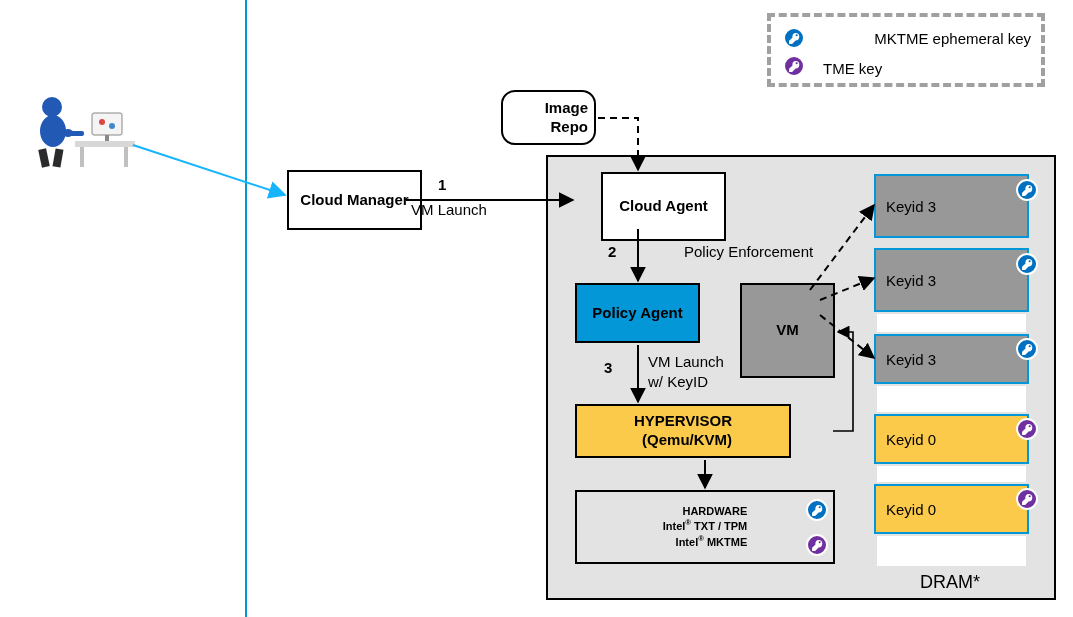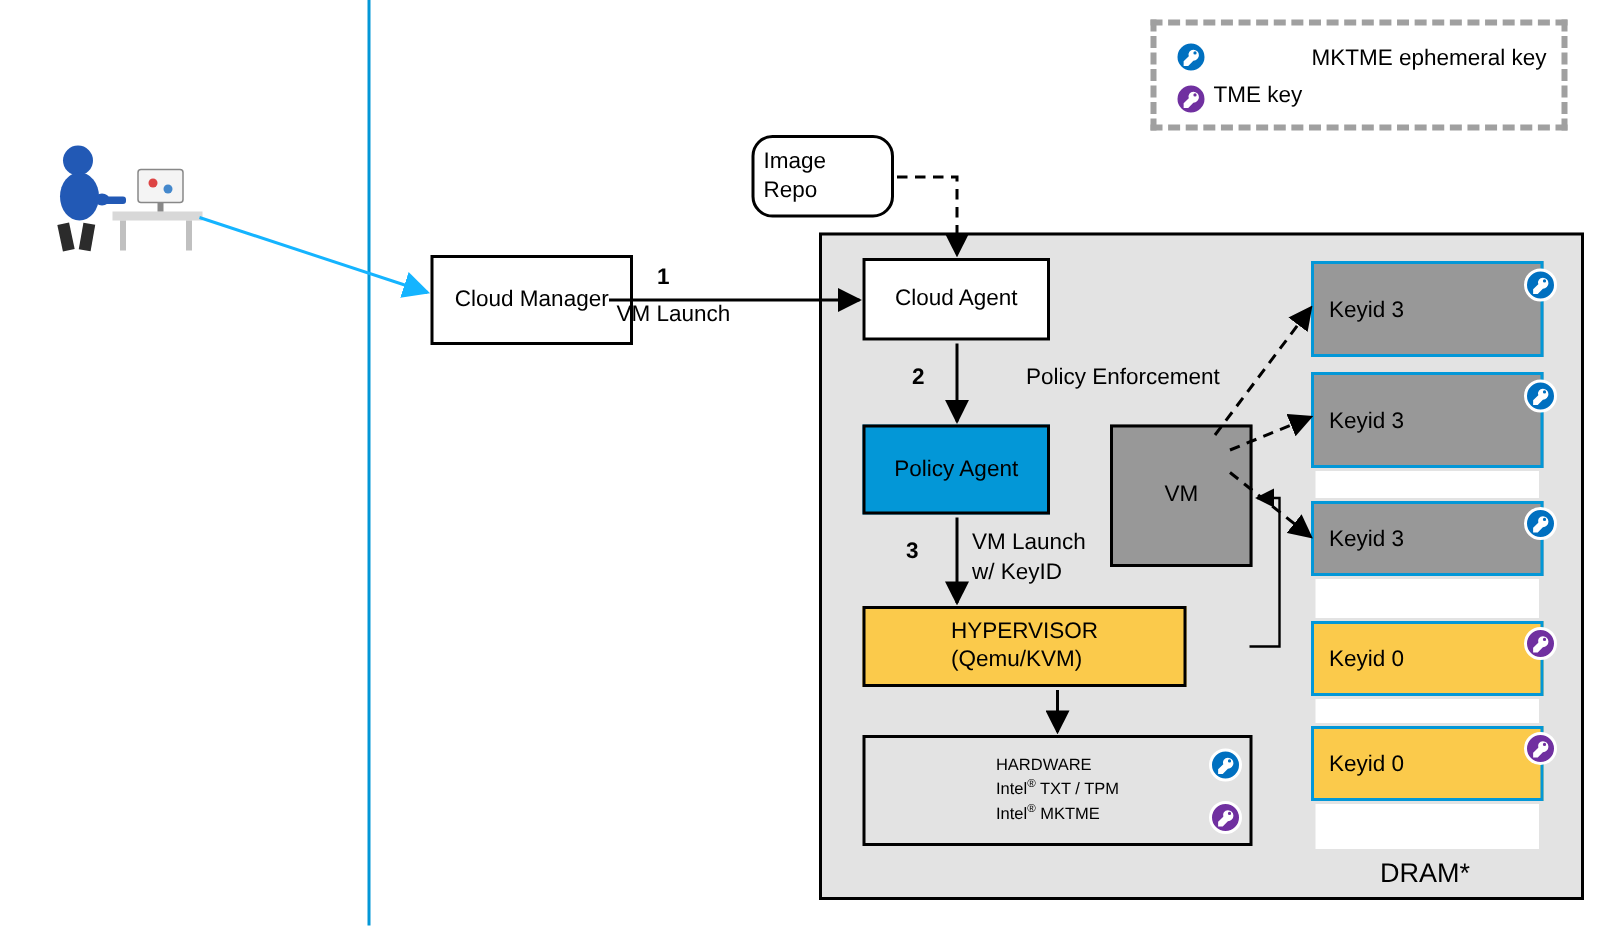--- a/index.html
+++ b/index.html
@@ -1,18 +1,18 @@
 <!DOCTYPE html>
 <html><head>
 <meta charset="utf-8">
 <style>
   html, body { margin: 0; padding: 0; }
   body { font-family: Arial, Helvetica, sans-serif; font-size: 15px; color: #000; }
   .stage { position: relative; width: 1073px; height: 617px; background: #fff; }
-  .box { position: absolute; border: 2.5px solid #000; display: flex; align-items: center; justify-content: center; text-align: left; line-height: 1.25; background: #fff; box-sizing: border-box; padding: 4px 6px; }
+  .box { position: absolute; border: 2.5px solid #000; display: flex; align-items: center; justify-content: center; text-align: right; line-height: 1.25; background: #fff; box-sizing: border-box; padding: 4px 6px; font-weight: bold; }
   .round { border-radius: 14px; }
   .gray-fill { background: #e3e3e3; }
   .blue-fill { background: #0397d7; }
   .yellow-fill { background: #fbca4b; }
   .darkgray-fill { background: #989898; }
   .vline { position: absolute; width: 2px; background: #0397d7; }
   .label { position: absolute; white-space: nowrap; line-height: 1.1; }
   .bold { font-weight: 700; }
   .dram-cell { position: absolute; border: 2.5px solid #0397d7; box-sizing: border-box; display: flex; align-items: center; padding: 0 10px; }
   .legend { position: absolute; border: 4px dashed #a0a0a0; box-sizing: border-box; padding: 8px 10px; }
@@ -55,21 +55,21 @@
   <div class="box" style="left:287px; top:170px; width:135px; height:60px;">
     <span>Cloud Manager</span>
   </div>
 
   <div class="box round" style="left:501px; top:90px; width:95px; height:55px;">
     <span>Image Repo</span>
   </div>
 
   <div class="box gray-fill" style="left:546px; top:155px; width:510px; height:445px;"></div>
 
-  <div class="box" style="left:575px; top:172px; width:125px; height:55px; background:#fff;">
+  <div class="box" style="left:601px; top:172px; width:125px; height:69px; background:#fff;">
     <span>Cloud Agent</span>
   </div>
 
   <div class="box blue-fill" style="left:575px; top:283px; width:125px; height:60px;">
     <span>Policy Agent</span>
   </div>
 
   <div class="box darkgray-fill" style="left:740px; top:283px; width:95px; height:95px;">
     <span>VM</span>
   </div>
@@ -152,21 +152,21 @@
 
   <div class="legend" style="left:767px; top:13px; width:278px; height:74px;">
     <div style="display:flex; align-items:center; gap:10px; margin:2px 0 6px 2px;justify-content:space-between;">
       <span class="key-circle kc-blue">
           <svg viewBox="0 0 24 24">
             <path d="M14 2a6 6 0 0 0-5.65 8L2 16.35V22h5.65L14 15.65A6 6 0 1 0 14 2zm2 6a2 2 0 1 1 0-4 2 2 0 0 1 0 4z" fill="#fff"></path>
           </svg>
         </span>
       <span>MKTME ephemeral key</span>
     </div>
-    <div style="display:flex; align-items:flex-start; gap:4px; margin:2px 0 0 2px;">
+    <div style="display:flex; align-items:flex-end; gap:18px; margin:2px 0 0 2px;">
       <span class="key-circle kc-purple">
           <svg viewBox="0 0 24 24">
             <path d="M14 2a6 6 0 0 0-5.65 8L2 16.35V22h5.65L14 15.65A6 6 0 1 0 14 2zm2 6a2 2 0 1 1 0-4 2 2 0 0 1 0 4z" fill="#fff"></path>
           </svg>
         </span>
       <span>TME key</span>
     </div>
   </div>
 
   <div class="label bold" style="left:438px; top:177px;">1</div>

